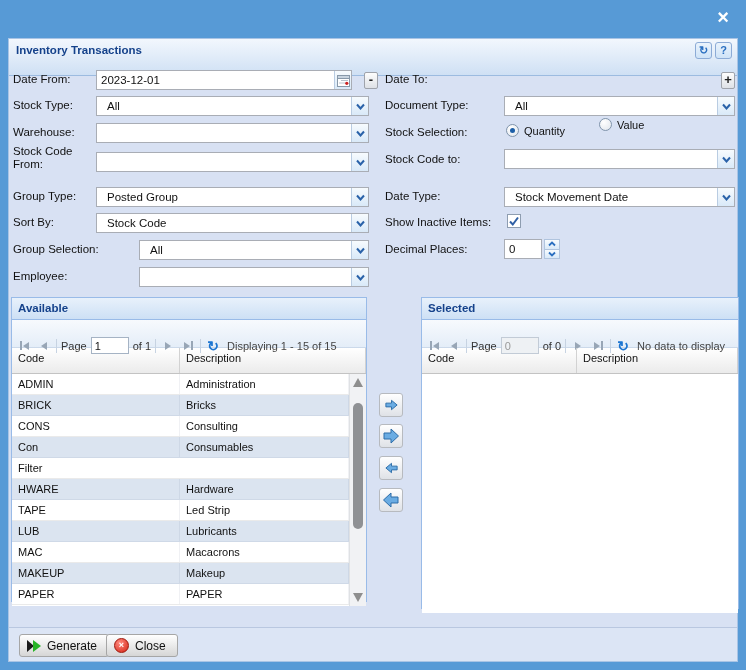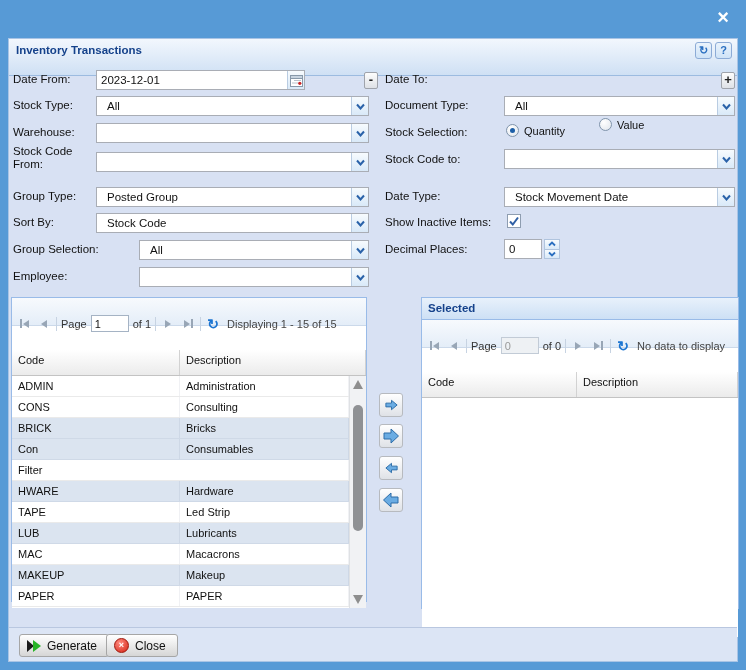--- a/index.html
+++ b/index.html
@@ -67,21 +67,21 @@
   .tri-r { width:0; height:0; border-top:4px solid transparent; border-bottom:4px solid transparent; border-left:6px solid #98a6b6; }
   .pg-bar { width:2px; height:9px; background:#98a6b6; }
   .tbar-sep { width:1px; height:14px; background:#c7d3e2; }
   .pg-input { width:38px; height:17px; border:1px solid #a5b3c4; padding:0 3px;
     font-family:"Liberation Sans",sans-serif; font-size:11px; color:#111; }
   .pg-input.disabled { background:#eef1f4; color:#999; border-color:#c2cbd6; }
   .refresh-glyph { color:#1b74d1; font-size:14px; font-weight:bold; line-height:16px; width:16px; text-align:center; }
   .tbar-status { flex:1 1 auto; white-space:nowrap; overflow:hidden; color:#444; margin-left:2px; }
 
   .grid-header { height:26px; display:flex; background:linear-gradient(#ffffff,#ebebeb);
-    border-bottom:1px solid #c3c3c3; font-size:11px;margin-top:24px; }
+    border-bottom:1px solid #c3c3c3; font-size:11px; }
   .gh-cell { line-height:20px; padding-left:6px; border-right:1px solid #d2d2d2; }
   .grid-body { position:relative; overflow:hidden; background:#fff; }
   .grid-row { display:flex; height:21px; border-bottom:1px solid #eaeaea; background:#fff; }
   .grid-row.alt { background:#dbe4f0; border-bottom-color:#cfd9e7; }
   .grid-cell { line-height:20px; padding-left:6px; font-size:11px; white-space:nowrap; overflow:hidden;
     border-right:1px solid rgba(60,80,110,0.08); }
   #available-grid .col-code { width:168px; flex:none; }
   #selected-grid  .col-code { width:155px; flex:none; }
   .col-desc { flex:1; }
   #available-body { padding-right:17px; }
@@ -136,21 +136,21 @@
   <div class="flabel" style="left:4px;top:231px">Employee:</div>
 
   <div class="flabel" style="left:376px;top:34px">Date To:</div>
   <div class="flabel" style="left:376px;top:60px">Document Type:</div>
   <div class="flabel" style="left:376px;top:87px">Stock Selection:</div>
   <div class="flabel" style="left:376px;top:114px">Stock Code to:</div>
   <div class="flabel" style="left:376px;top:151px">Date Type:</div>
   <div class="flabel" style="left:376px;top:177px">Show Inactive Items:</div>
   <div class="flabel" style="left:376px;top:204px">Decimal Places:</div>
 
-  <div class="datefield" style="left:87px;top:31px;width:209px">
+  <div class="datefield" style="left:87px;top:31px;width:256px">
     <input value="2023-12-01" style="">
     <span class="trigger">
       <svg width="13" height="13" viewBox="0 0 13 13">
           <rect x="0.5" y="1.5" width="12" height="11" fill="#fff" stroke="#8899aa"></rect>
           <rect x="0.5" y="1.5" width="12" height="3" fill="#c8d4e0" stroke="#8899aa"></rect>
           <line x1="4" y1="6.5" x2="11" y2="6.5" stroke="#b9c2cc"></line>
           <line x1="2" y1="9" x2="9" y2="9" stroke="#b9c2cc"></line>
           <circle cx="9.8" cy="9.3" r="1.6" fill="#cc2222"></circle>
         </svg>
     </span>
@@ -272,20 +272,21 @@
         </svg>
       </span>
     <span class="spin-btn">
         <svg width="8" height="6" viewBox="0 0 8 6">
           <polyline points="1,1.5 4,4.5 7,1.5" fill="none" stroke="#2a6fc0" stroke-width="1.8"></polyline>
         </svg>
       </span>
   </div>
 
   <div class="panel" id="available-grid" style="left:2px;top:258px;width:356px;height:305px">
+    <div class="panel-header">Available</div>
     <div class="tbar">
       <span class="pg-btn">
           <span class="pg-bar"></span>
           <span class="tri-l"></span>
         </span>
       <span class="pg-btn">
           <span class="tri-l"></span>
         </span>
       <span class="tbar-sep"></span>
       <span>Page</span>
@@ -306,27 +307,27 @@
     <div class="grid-header">
       <span class="gh-cell col-code">Code</span>
       <span class="gh-cell col-desc">Description</span>
     </div>
     <div class="grid-body" id="available-body" style="height:232px">
       <div id="available-rows">
           <div class="grid-row">
             <div class="grid-cell col-code">ADMIN</div>
             <div class="grid-cell col-desc">Administration</div>
           </div>
-          <div class="grid-row">
-            <div class="grid-cell col-code">CONS</div>
-            <div class="grid-cell col-desc">Consulting</div>
-          </div>
           <div class="grid-row alt">
             <div class="grid-cell col-code">BRICK</div>
             <div class="grid-cell col-desc">Bricks</div>
+          </div>
+          <div class="grid-row">
+            <div class="grid-cell col-code">CONS</div>
+            <div class="grid-cell col-desc">Consulting</div>
           </div>
           <div class="grid-row alt">
             <div class="grid-cell col-code">Con</div>
             <div class="grid-cell col-desc">Consumables</div>
           </div>
           <div class="grid-row">
             <div class="grid-cell col-desc">Filter</div>
           </div>
           <div class="grid-row alt">
             <div class="grid-cell col-code">HWARE</div>

